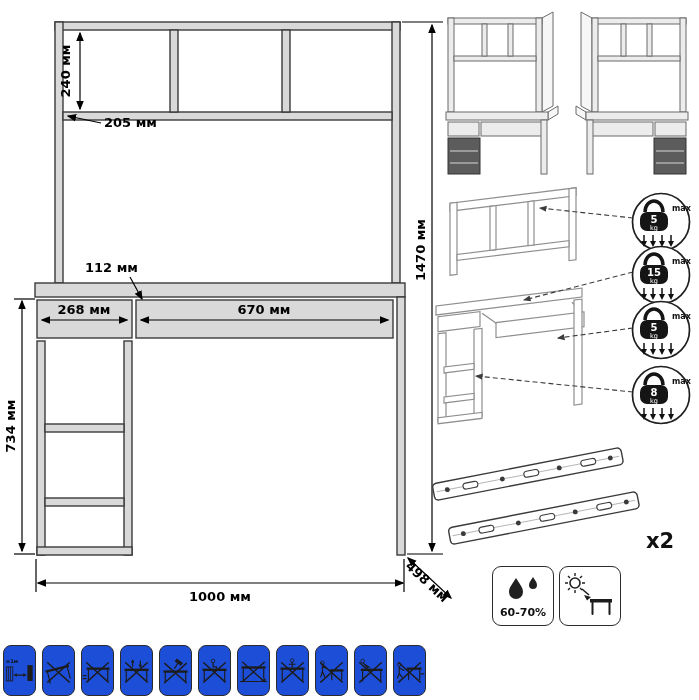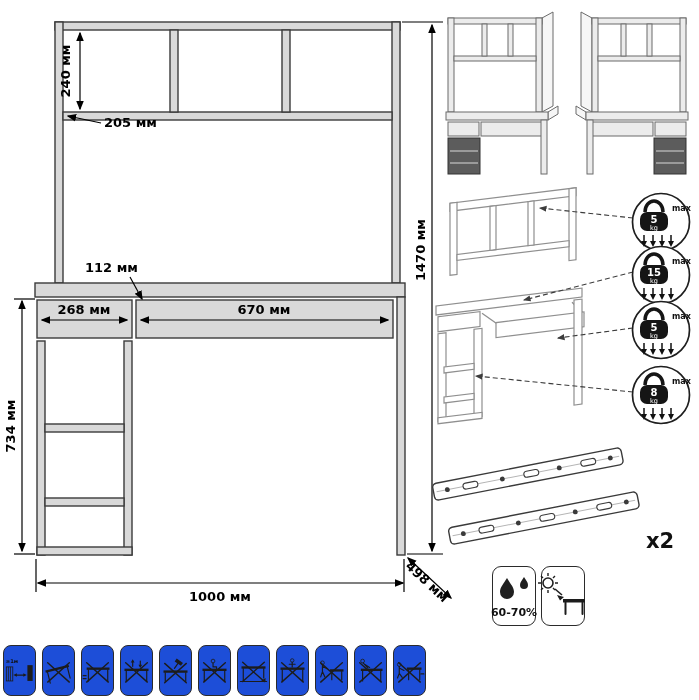--- a/index.html
+++ b/index.html
@@ -32,21 +32,21 @@
   .kbat{fill:#111}
 
   
   .rl{fill:#fff;stroke:#3a3a3a;stroke-width:1.4}
   .rs{fill:#fff;stroke:#3a3a3a;stroke-width:1.1}
   .rh{fill:#3a3a3a}
   .qty{font-size:21px;font-weight:bold;fill:#111}
 
   
   .conditions{display:flex;gap:5px}
-  .cond-box{width:44px;height:60px;border:1.7px solid #2b2b2b;border-radius:9px;background:#fff;
+  .cond-box{width:62px;height:60px;border:1.7px solid #2b2b2b;border-radius:9px;background:#fff;
             display:flex;flex-direction:column;align-items:center;justify-content:center;gap:1px;padding:2px}
   .cond-label{font-size:11px;font-weight:bold;color:#111;white-space:nowrap}
   .cond-label.small{font-size:8.5px}
 
   
   .care{display:flex;gap:6px}
   .care-box{width:33px;height:51px;border:1.7px solid #2b2b2b;border-radius:8px;background:#1d4ed8;
             display:flex;align-items:center;justify-content:flex-end}
   .pg{stroke:#1c1c1c;stroke-width:2;fill:none;stroke-linecap:round;stroke-linejoin:round}
   .pgt{stroke:#1c1c1c;stroke-width:1.4;fill:none}

